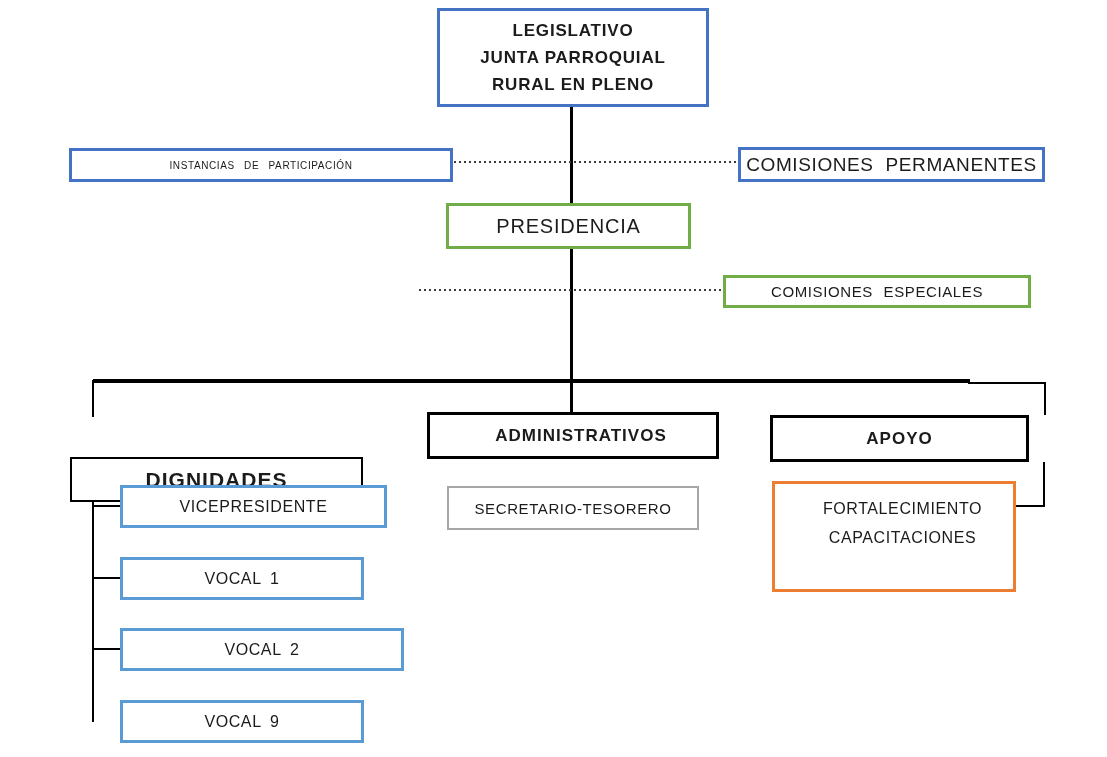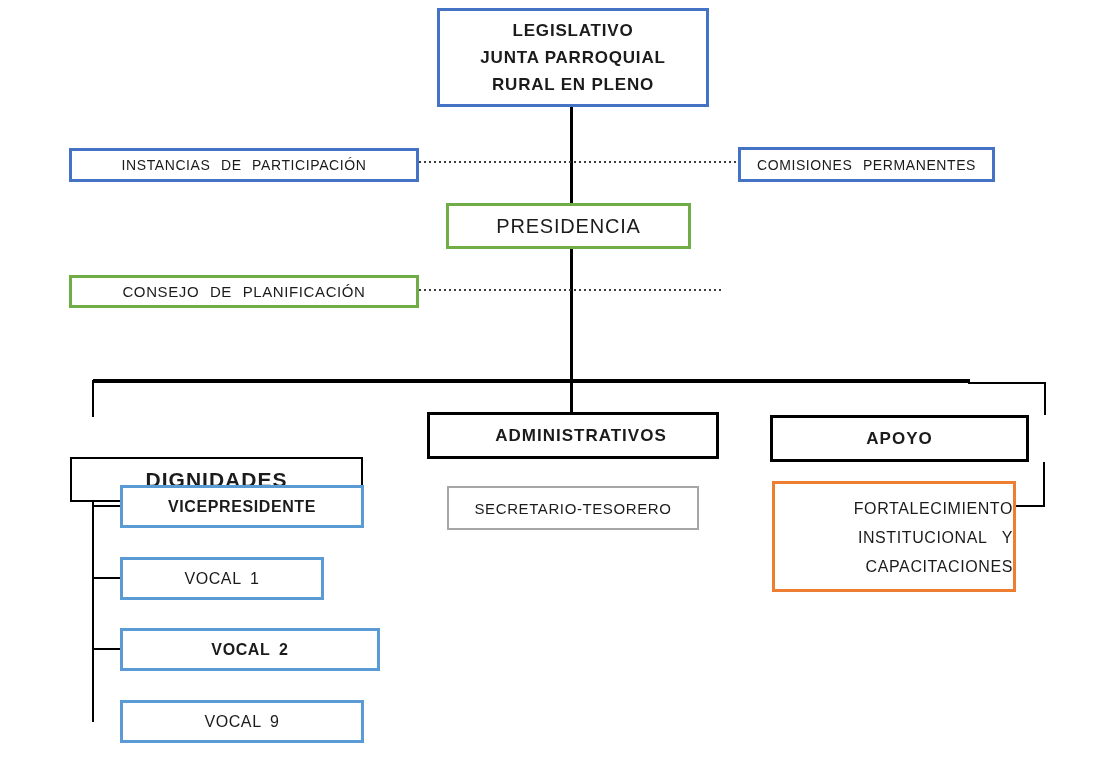--- a/index.html
+++ b/index.html
@@ -18,43 +18,43 @@
     box-sizing:border-box;
     display:flex;
     align-items:center;
     justify-content:center;
     text-align:center;
     letter-spacing:0.6px;
   }
   
   .n-legislativo{left:437px;top:8px;width:272px;height:99px;border:3px solid #4472C4;
     flex-direction:column;font-weight:bold;font-size:17px;line-height:27px;letter-spacing:0.8px;}
-  .n-instancias{left:69px;top:148px;width:350px;height:34px;border:3px solid #4472C4;
-    font-size:14px;word-spacing:6px;}
-  .n-com-perm{left:738px;top:147px;width:257px;height:35px;border:3px solid #4472C4;
-    font-size:14px;word-spacing:6px;}
+  .n-instancias{left:69px;top:148px;width:384px;height:34px;border:3px solid #4472C4;
+    font-size:10px;word-spacing:6px;}
+  .n-com-perm{left:738px;top:147px;width:307px;height:35px;border:3px solid #4472C4;
+    font-size:19px;word-spacing:6px;}
   .n-presidencia{left:446px;top:203px;width:245px;height:46px;border:3px solid #70AD47;
     font-weight:normal;font-size:20px;letter-spacing:0.8px;}
   .n-consejo{left:69px;top:275px;width:350px;height:33px;border:3px solid #70AD47;
     font-size:15px;word-spacing:6px;}
   .n-com-esp{left:723px;top:275px;width:308px;height:33px;border:3px solid #70AD47;
     font-size:15px;word-spacing:6px;}
   .n-dignidades{left:70px;top:417px;width:293px;height:45px;border:2px solid #000000;
     font-weight:bold;font-size:21px;letter-spacing:1px;margin-top:40px;}
   .n-administrativos{left:427px;top:412px;width:292px;height:47px;border:3px solid #000000;
     font-weight:bold;font-size:17px;letter-spacing:1px;padding-left:16px;}
   .n-apoyo{left:770px;top:415px;width:259px;height:47px;border:3px solid #000000;
     font-weight:bold;font-size:17px;letter-spacing:1px;}
-  .n-vice{left:120px;top:485px;width:244px;height:43px;border:3px solid #5B9BD5;font-size:16px;font-weight:bold;}
-  .n-vocal1{left:120px;top:557px;width:204px;height:43px;border:3px solid #5B9BD5;font-size:16px;word-spacing:4px;}
-  .n-vocal2{left:120px;top:628px;width:260px;height:43px;border:3px solid #5B9BD5;font-size:16px;word-spacing:4px;font-weight:bold;}
+  .n-vice{left:120px;top:485px;width:267px;height:43px;border:3px solid #5B9BD5;font-size:16px;}
+  .n-vocal1{left:120px;top:557px;width:244px;height:43px;border:3px solid #5B9BD5;font-size:16px;word-spacing:4px;}
+  .n-vocal2{left:120px;top:628px;width:284px;height:43px;border:3px solid #5B9BD5;font-size:16px;word-spacing:4px;}
   .n-vocal3{left:120px;top:700px;width:244px;height:43px;border:3px solid #5B9BD5;font-size:16px;word-spacing:4px;}
   .n-secretario{left:447px;top:486px;width:252px;height:44px;border:2px solid #A6A6A6;font-size:15px;}
   .n-fortalecimiento{left:772px;top:481px;width:244px;height:111px;border:3px solid #ED7D31;
-    font-size:16px;line-height:29px;align-items:flex-end;justify-content:flex-start;
+    font-size:16px;line-height:29px;align-items:center;justify-content:flex-start;
     flex-direction:column;text-align:left;padding:10px 0 0 17px;}
   .n-fortalecimiento div{white-space:pre-wrap;}
   
   .vline,.hline{position:absolute;background:#000000;}
   .l-root{left:570px;top:107px;width:3px;height:96px;}
   .l-pres{left:570px;top:249px;width:3px;height:163px;}
   .l-bar{left:93px;top:379px;width:877px;height:4px;}
   .l-bar-thin{left:968px;top:382px;width:78px;height:2px;}
   .l-apoyo-top{left:1044px;top:383px;width:2px;height:32px;}
   .l-apoyo-bot{left:1043px;top:462px;width:2px;height:45px;}
@@ -102,24 +102,24 @@
   </div>
 
   <div class="box n-com-perm">
     <span>COMISIONES PERMANENTES</span>
   </div>
 
   <div class="box n-presidencia">
     <span>PRESIDENCIA</span>
   </div>
 
-  <div class="box n-consejo">
-    <span>CONSEJO DE PLANIFICACIÓN</span>
+
+  <div class="box n-com-esp">
+    <span>COMISIONES ESPECIALES</span>
   </div>
-
 
   <div class="box n-dignidades">
     <span>DIGNIDADES</span>
   </div>
 
   <div class="box n-administrativos">
     <span>ADMINISTRATIVOS</span>
   </div>
 
   <div class="box n-apoyo">
@@ -141,17 +141,16 @@
   <div class="box n-vocal3">
     <span>VOCAL 9</span>
   </div>
 
   <div class="box n-secretario">
     <span>SECRETARIO-TESORERO</span>
   </div>
 
   <div class="box n-fortalecimiento">
     <div>FORTALECIMIENTO</div>
-    <div>INSTITUCIONAL   Y</div>
     <div>CAPACITACIONES</div>
   </div>
 
 </div>
 
 </body></html>

